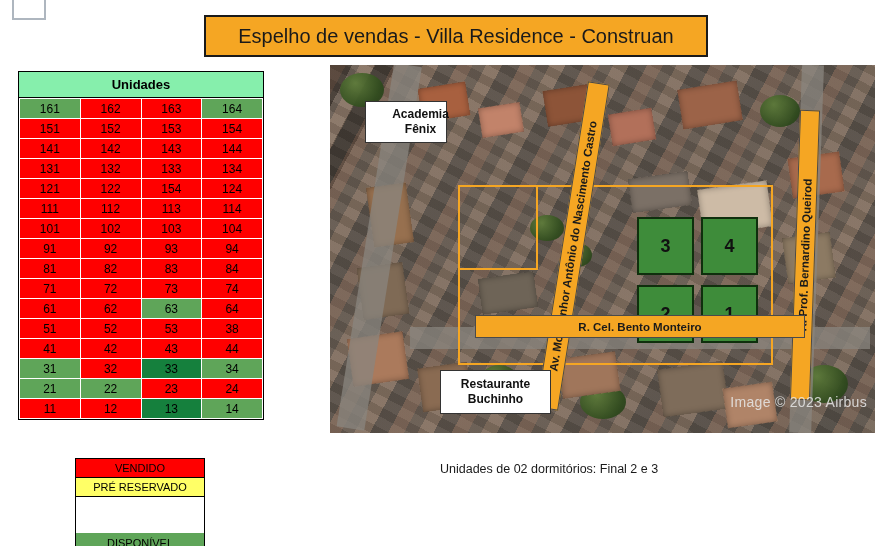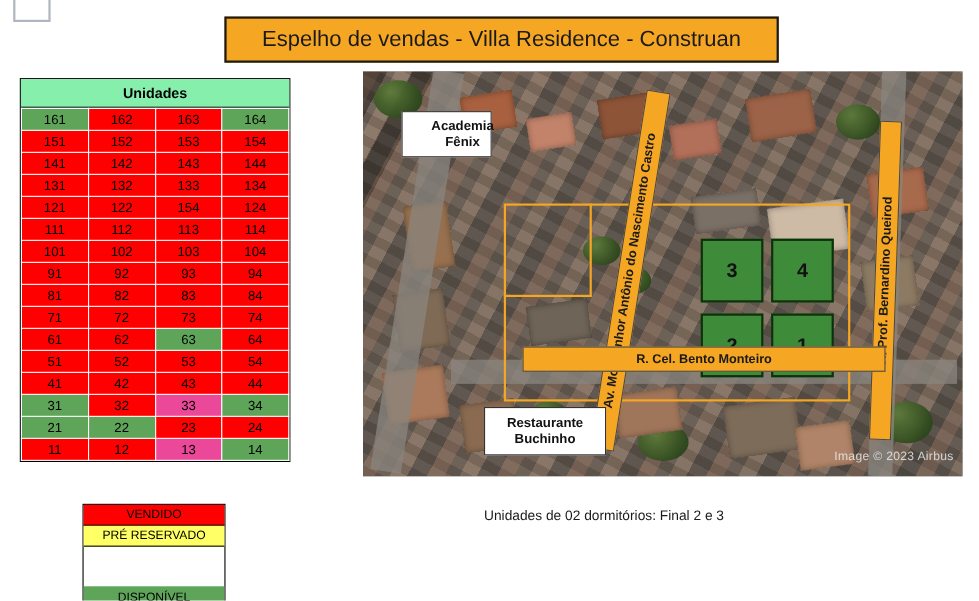--- a/index.html
+++ b/index.html
@@ -73,21 +73,21 @@
   table.units td {
     width: 25%;
     height: 20px;
     text-align: center;
     font-size: 12px;
     color: #000;
     border: 1px solid #ffffff;
     box-sizing: border-box;
   }
   td.s-vendido { background: #ff0000; }
-  td.s-reservado { background: #ec4899; }
+  td.s-reservado { background: #15803d; }
   td.s-disponivel { background: #5fa559; }
 
   
   .legend {
     position: absolute;
     left: 75px;
     top: 458px;
     width: 130px;
     border: 1px solid #000;
     box-sizing: border-box;
@@ -254,22 +254,22 @@
     box-sizing: border-box;
   }
   #unit-3 { left: 0; top: 0; }
   #unit-4 { left: 64px; top: 0; }
   #unit-2 { left: 0; top: 68px; }
   #unit-1 { left: 64px; top: 68px; }
 
   .map-credit {
     position: absolute;
     right: 8px;
-    bottom: 12px;
-    font-size: 11px;
+    bottom: 23px;
+    font-size: 14px;
     color: #e8e8e8;
     opacity: 0.85;
     letter-spacing: 0.3px;
   }
 </style>
 </head>
 <body>
 
 <div class="corner-mark"></div>
 
@@ -344,21 +344,21 @@
       <tr>
         <td class="s-vendido">61</td>
         <td class="s-vendido">62</td>
         <td class="s-disponivel">63</td>
         <td class="s-vendido">64</td>
       </tr>
       <tr>
         <td class="s-vendido">51</td>
         <td class="s-vendido">52</td>
         <td class="s-vendido">53</td>
-        <td class="s-vendido">54</td>
+        <td class="s-vendido">38</td>
       </tr>
       <tr>
         <td class="s-vendido">41</td>
         <td class="s-vendido">42</td>
         <td class="s-vendido">43</td>
         <td class="s-vendido">44</td>
       </tr>
       <tr>
         <td class="s-disponivel">31</td>
         <td class="s-vendido">32</td>

